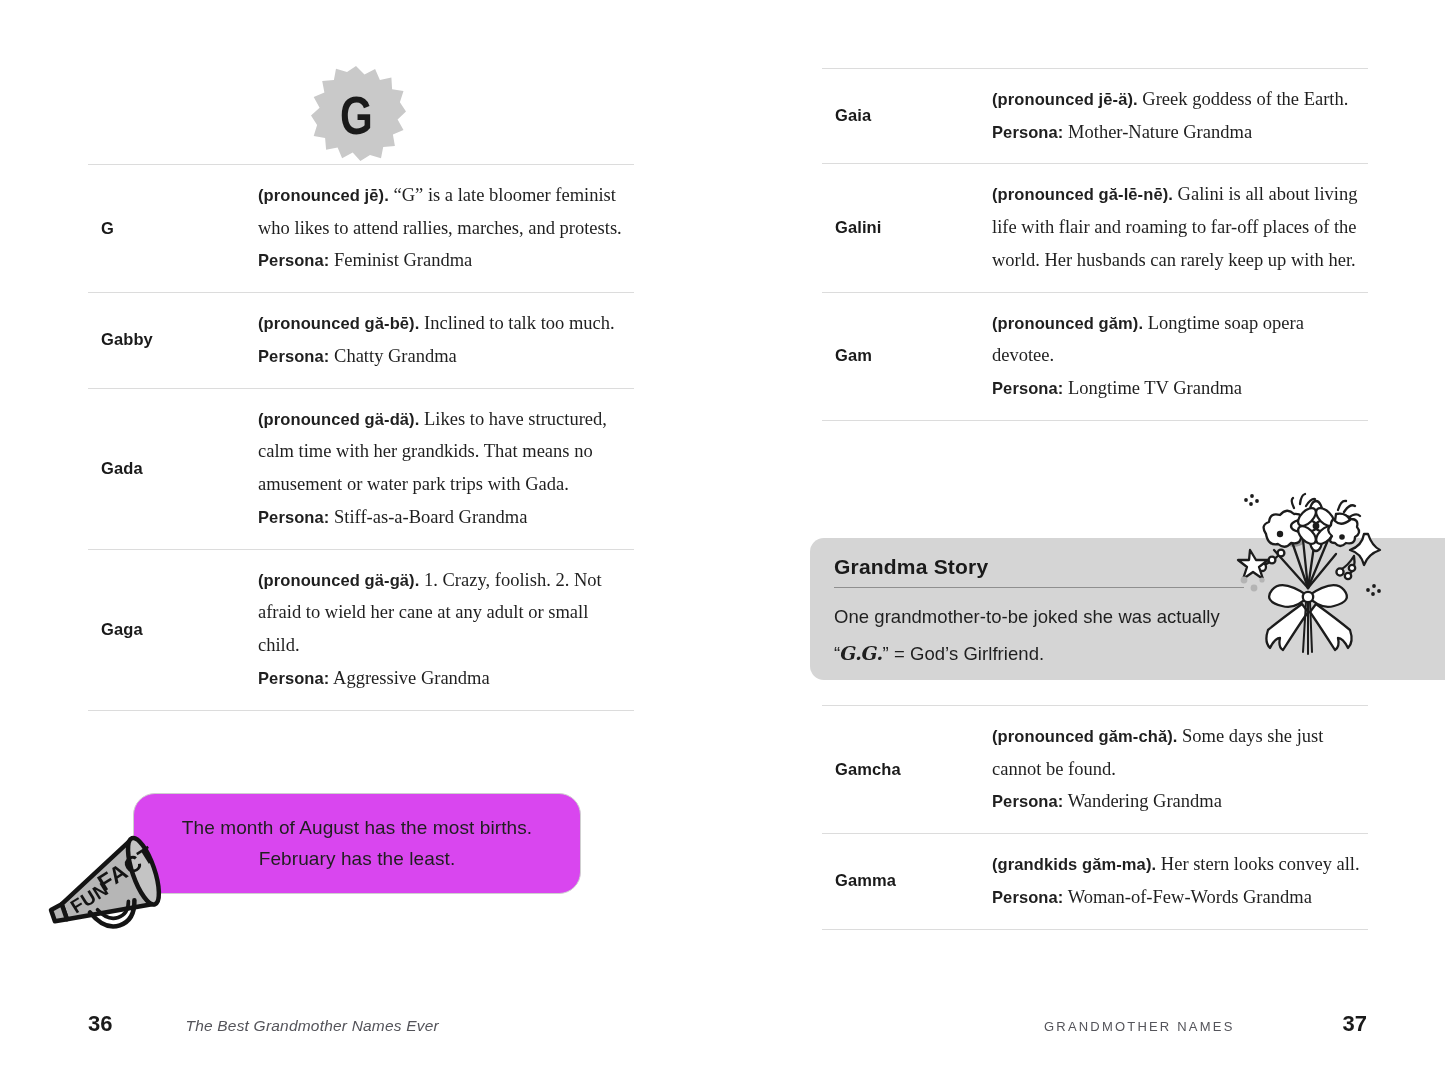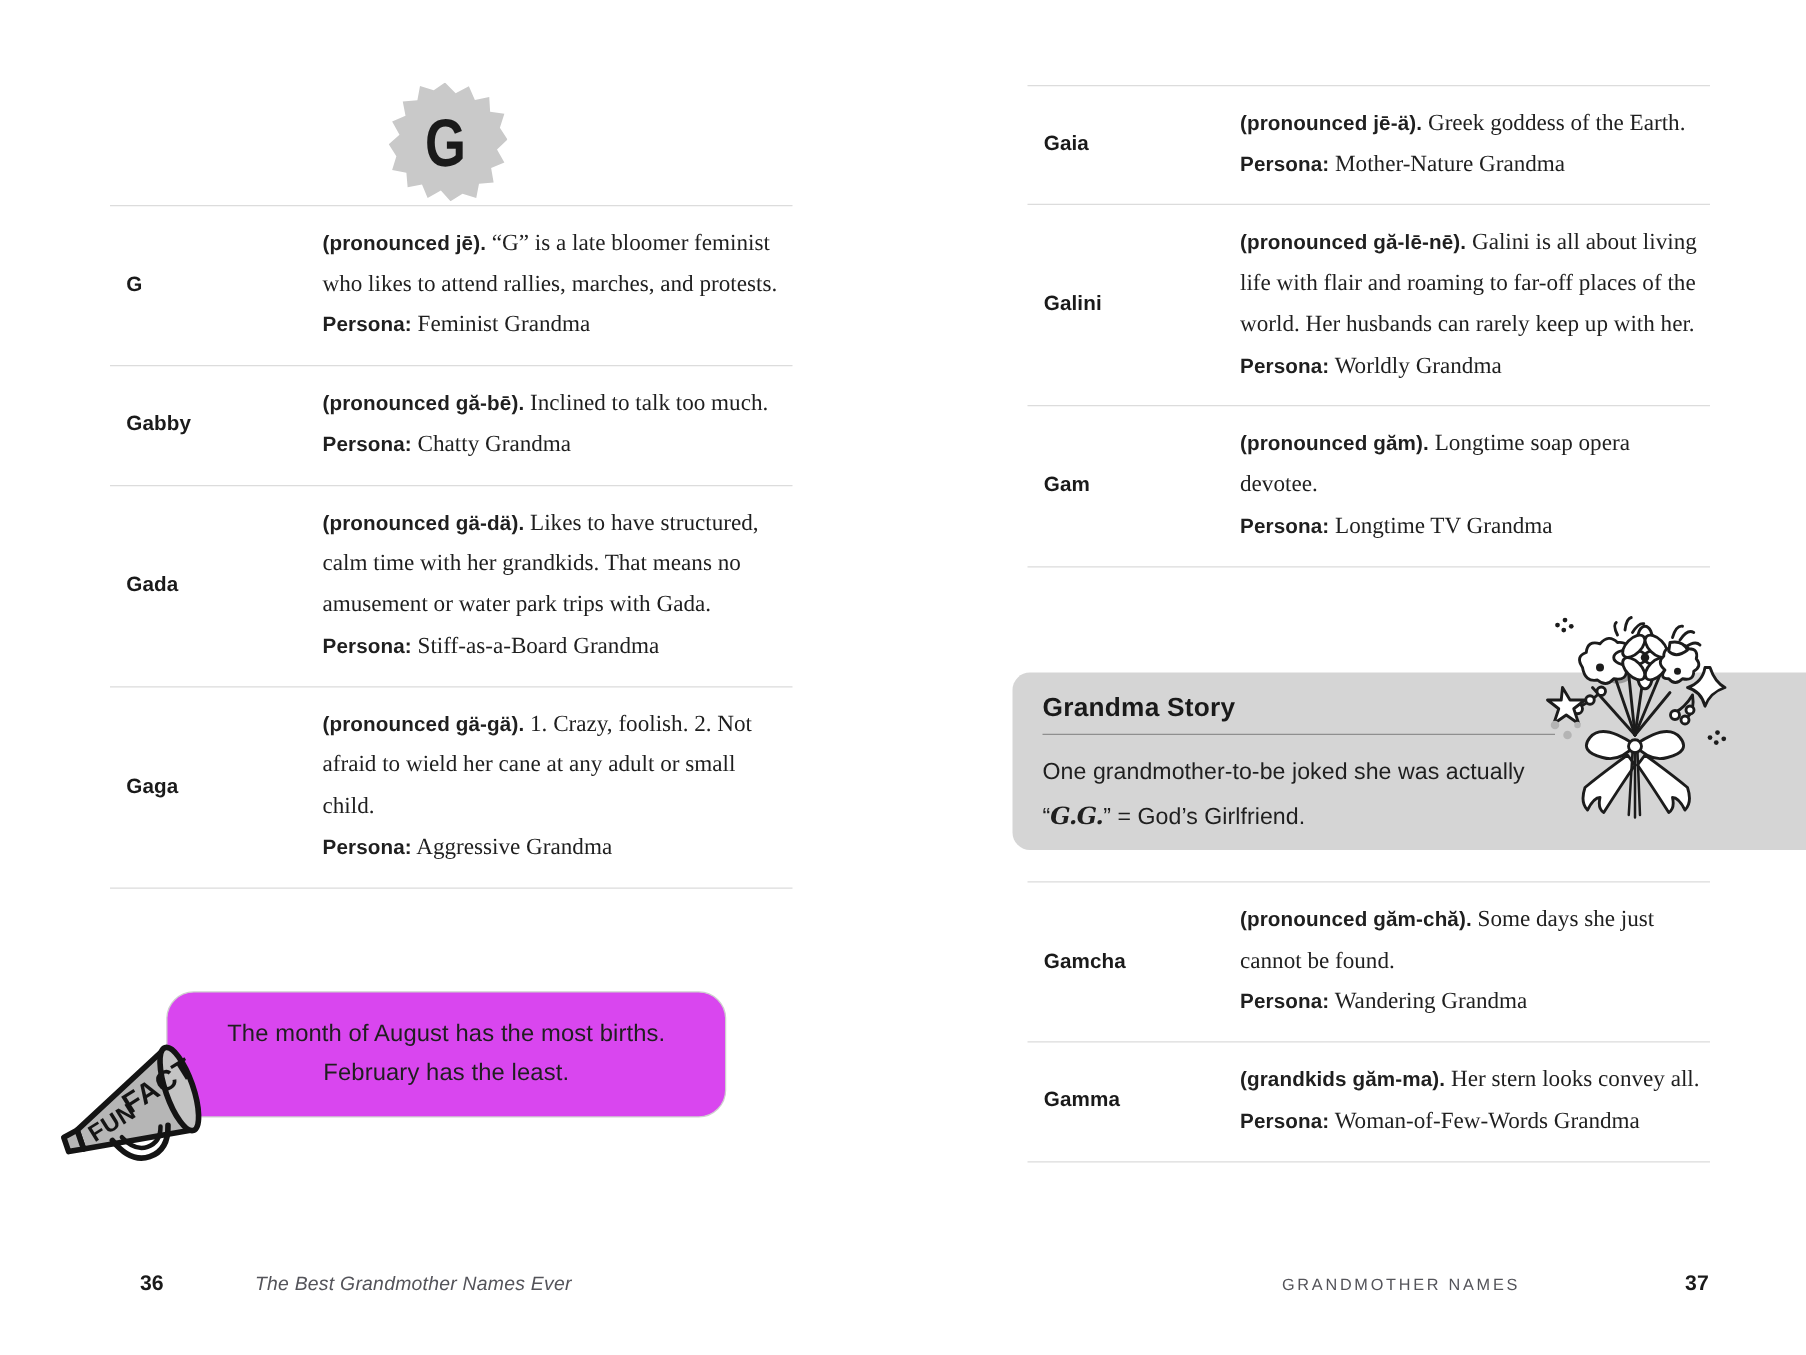--- a/index.html
+++ b/index.html
@@ -213,23 +213,22 @@
     position: absolute;
     bottom: 47px;
     display: flex;
     align-items: baseline;
   }
   .footer-left  { left: 88px; }
   .footer-right { right: 78px; gap: 44px; }
   .folio {
     font-family: "Liberation Sans", sans-serif;
     font-weight: 700;
-    font-size: 17px;
+    font-size: 22px;
     color: #1a1a1a;
-    margin-left: 24px;
   }
   .running-title-italic {
     font-family: "Liberation Sans", sans-serif;
     font-style: italic;
     font-size: 15.5px;
     color: #54545a;
     margin-left: 73px;
     letter-spacing: 0.2px;
   }
   .running-title-caps {
@@ -336,21 +335,20 @@
       <span class="pron">(pronounced jē-ä).</span><span> Greek goddess of the Earth.</span>
       <span class="persona-line"><span class="persona-label">Persona:</span><span> Mother-Nature Grandma</span></span>
     </div>
   </div>
 
   <div class="rule"></div>
   <div class="entry">
     <div class="term">Galini</div>
     <div class="def">
       <span class="pron">(pronounced gă-lē-nē).</span><span> Galini is all about living life with flair and roaming to far-off places of the world. Her husbands can rarely keep up with her.</span>
-      <span class="persona-line"><span class="persona-label">Persona:</span><span> Worldly Grandma</span></span>
     </div>
   </div>
 
   <div class="rule"></div>
   <div class="entry">
     <div class="term">Gam</div>
     <div class="def">
       <span class="pron">(pronounced găm).</span><span> Longtime soap opera devotee.</span>
       <span class="persona-line"><span class="persona-label">Persona:</span><span> Longtime TV Grandma</span></span>
     </div>

